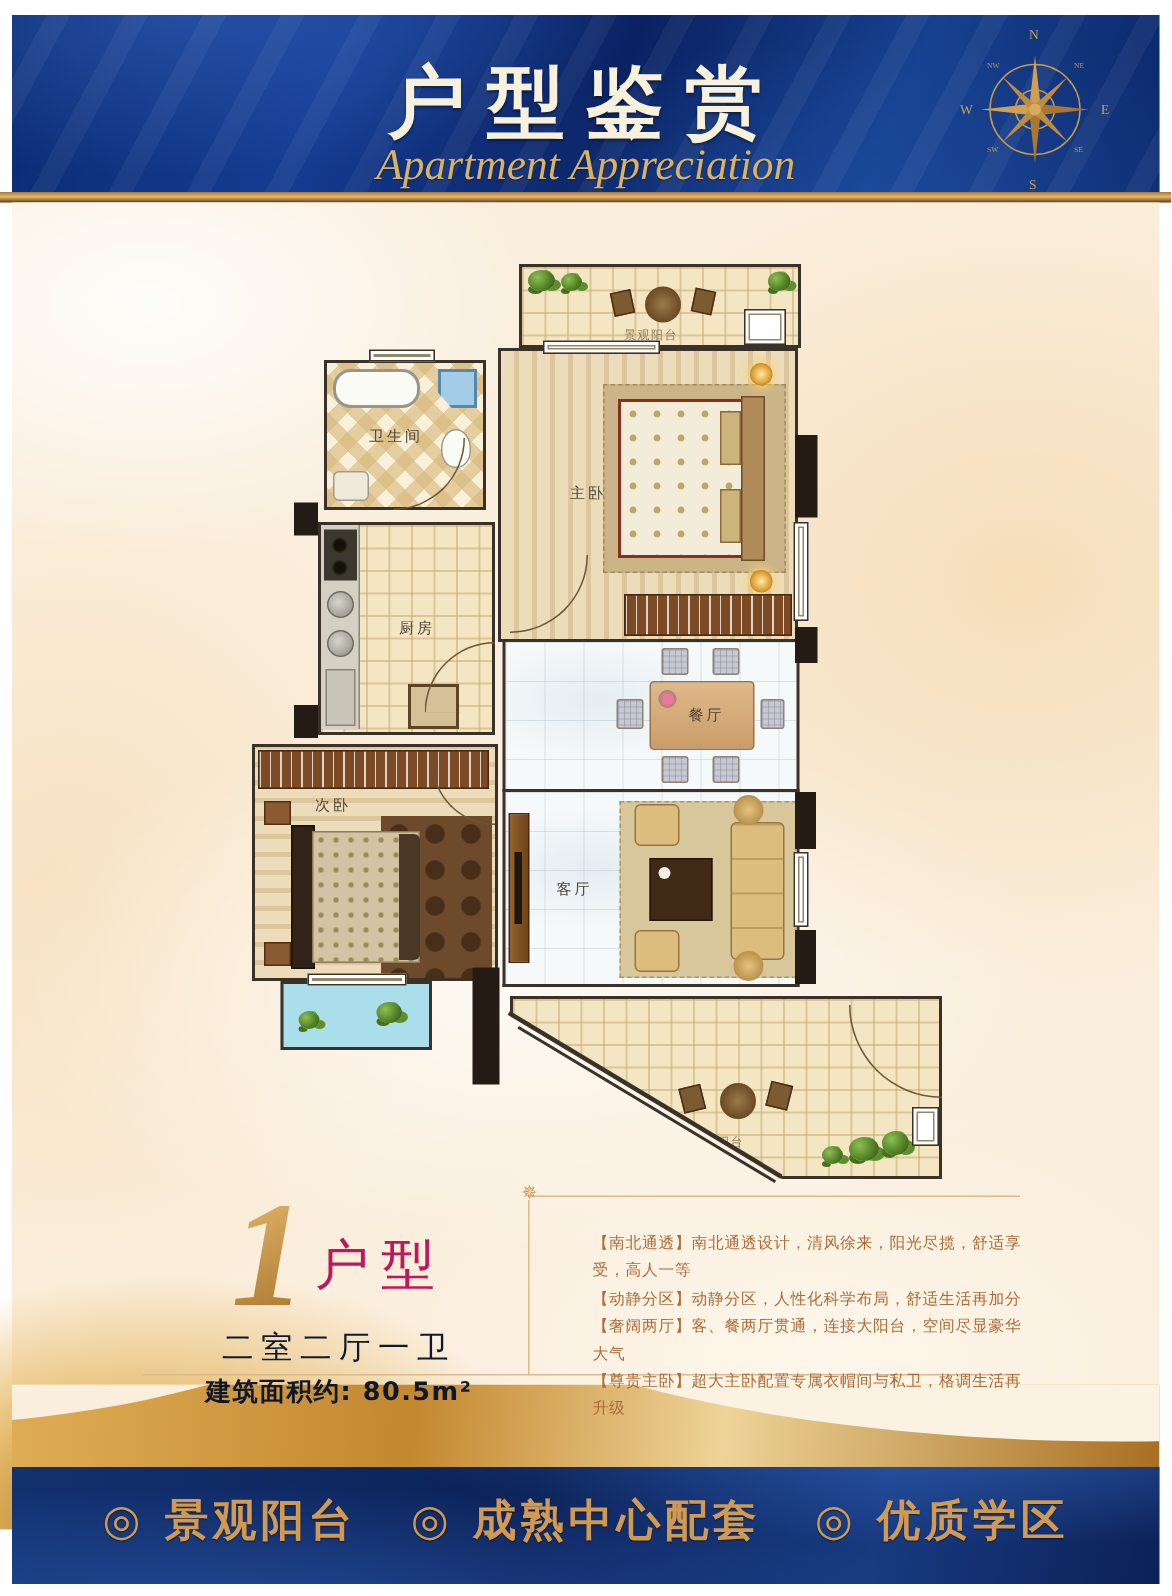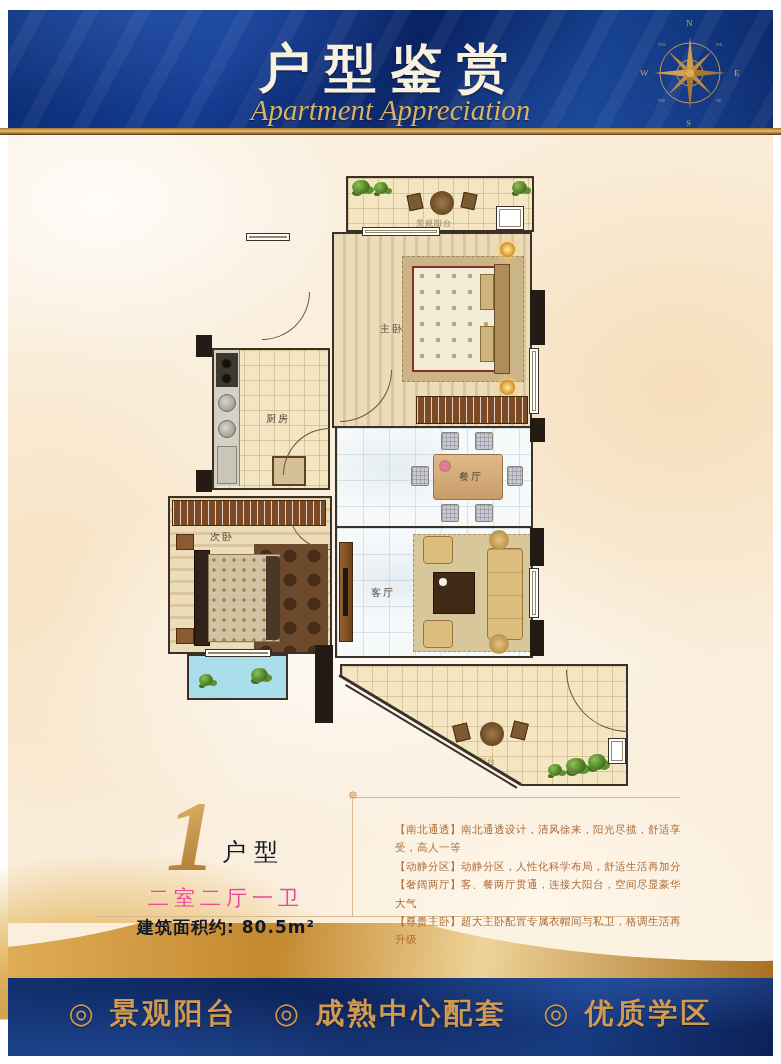--- a/index.html
+++ b/index.html
@@ -80,22 +80,22 @@
     background-image:repeating-linear-gradient(90deg, rgba(255,255,255,.75) 0 1px, transparent 1px 7px);
     border:1.5px solid #45290f; }
 
   
   .goldline { position:absolute; background:#dab98c; z-index:4; }
   #unit-box { left:95px; top:792px; width:262px; height:130px; z-index:4; }
   .unit-num { font-family:"Liberation Serif", serif; font-style:italic; font-weight:bold;
     font-size:100px; line-height:.9; color:#c08a3e;
     background:linear-gradient(160deg,#e3b96e,#a9742c); -webkit-background-clip:text; background-clip:text;
     -webkit-text-fill-color:transparent; }
-  .unit-type { font-size:24px; color:#0f172a; letter-spacing:8px; }
-  .unit-layout { font-size:21px; color:#ec4899; letter-spacing:5px; text-align:center; }
+  .unit-type { font-size:36px; color:#be185d; letter-spacing:8px; }
+  .unit-layout { font-size:21px; color:#0f172a; letter-spacing:5px; text-align:center; }
   .unit-area { font-size:17px; font-weight:bold; color:#0f172a; letter-spacing:1px; text-align:center; }
   #ornament { left:344px; top:788px; width:18px; text-align:center; color:#cf9a5c; font-size:13px; z-index:5; }
 
   #analysis { left:395px; top:810px; width:286px; z-index:4; }
   .an-title { font-family:"Liberation Serif", serif; font-weight:bold; font-size:21px;
     color:#b5703c; letter-spacing:3px; }
   .an-sub { font-family:"Liberation Serif", serif; font-style:italic; font-size:13px; color:#c79661; margin-top:1px; }
   .an-points { list-style:none; margin-top:10px; }
   .an-points li { font-size:10.5px; color:#ad6b38; line-height:1.75; letter-spacing:.5px; }
   #quill { position:absolute; left:165px; top:-2px; }
@@ -182,20 +182,27 @@
       <div style="position:absolute; left:78px; top:32px; width:86px; height:106px; background:#f3ecd8; border:2px solid #8a2f20; background-image:radial-gradient(circle 2px, rgba(170,150,80,.8) 2px, transparent 2.6px); background-size:16px 16px;"></div>
       <div style="position:absolute; left:160px; top:30px; width:16px; height:110px; background:#b08c5a; border:1px solid #6e4c26;"></div>
       <div style="position:absolute; left:146px; top:40px; width:14px; height:36px; background:#cdb37c; border:1px solid #8a6c3c;"></div>
       <div style="position:absolute; left:146px; top:92px; width:14px; height:36px; background:#cdb37c; border:1px solid #8a6c3c;"></div>
       <div class="lamp" style="left:166px; top:8px;"></div>
       <div class="lamp" style="left:166px; top:146px;"></div>
       <div class="wardrobe" style="left:82px; top:162px; width:112px; height:28px;"></div>
       <span class="rl" style="left:46px; top:88px;">主卧</span>
     </div>
 
+    <div class="room checker" style="left:66px; top:70px; width:108px; height:100px;">
+      <div style="position:absolute; left:4px; top:4px; width:58px; height:26px; background:#fbfbf6; border:2px solid #9a948a; border-radius:12px;"></div>
+      <div style="position:absolute; left:74px; top:4px; width:26px; height:26px; background:#a3cce8; border:2px solid #5a86a8; clip-path:polygon(0 0,100% 0,100% 100%,35% 100%,0 60%);"></div>
+      <div style="position:absolute; left:76px; top:44px; width:20px; height:26px; background:#fbfbf6; border:1.5px solid #a09a8e; border-radius:50% 50% 45% 45%;"></div>
+      <div style="position:absolute; left:4px; top:72px; width:24px; height:20px; background:#efe9da; border:1.5px solid #a09a8e; border-radius:4px;"></div>
+      <span class="rl" style="left:28px; top:42px;">卫生间</span>
+    </div>
 
     <div class="room tile" style="left:62px; top:178px; width:118px; height:142px;">
       <div style="position:absolute; left:0; top:0; width:26px; height:136px; background:#d4d0c4; border-right:1.5px solid #8a8578;"></div>
       <div style="position:absolute; left:2px; top:3px; width:22px; height:34px; background:#3c372f;"></div>
       <div style="position:absolute; left:7px; top:8px; width:11px; height:11px; border-radius:50%; background:radial-gradient(circle,#14110d 45%,#6d6a30);"></div>
       <div style="position:absolute; left:7px; top:23px; width:11px; height:11px; border-radius:50%; background:radial-gradient(circle,#14110d 45%,#6d6a30);"></div>
       <div style="position:absolute; left:4px; top:44px; width:18px; height:18px; border-radius:50%; background:radial-gradient(circle at 40% 40%,#d8d5cc,#8e8a80); border:1px solid #6e6a60;"></div>
       <div style="position:absolute; left:4px; top:70px; width:18px; height:18px; border-radius:50%; background:radial-gradient(circle at 40% 40%,#d8d5cc,#8e8a80); border:1px solid #6e6a60;"></div>
       <div style="position:absolute; left:3px; top:96px; width:20px; height:38px; background:#c9c5b8; border:1px solid #8a8578;"></div>
       <div style="position:absolute; left:58px; top:106px; width:34px; height:30px; background:#d6c098; border:2px solid #5a4526;"></div>

